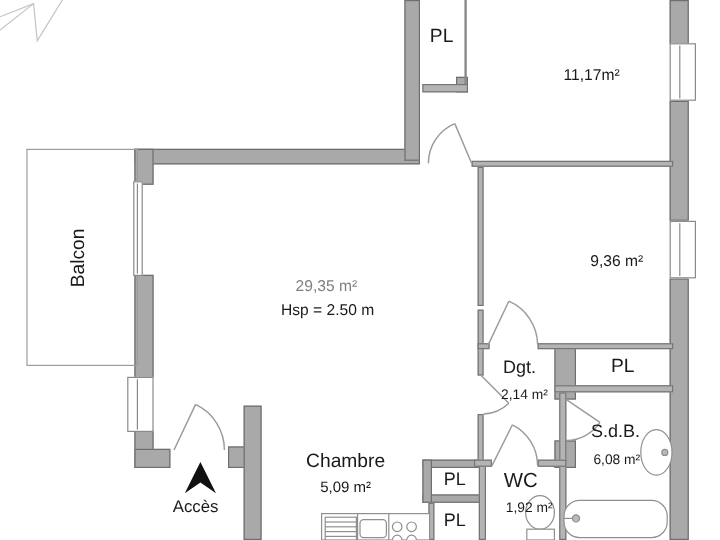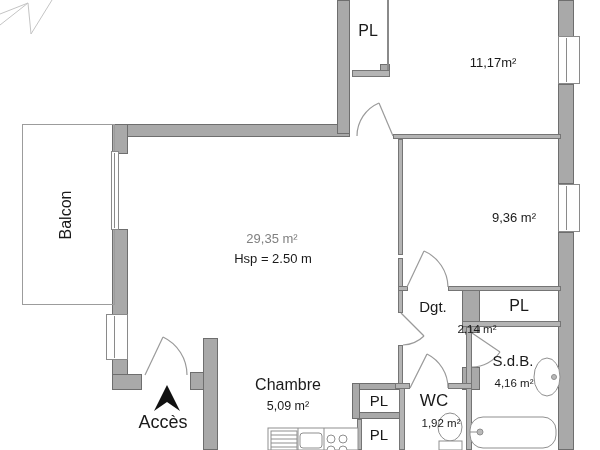--- a/index.html
+++ b/index.html
@@ -146,27 +146,27 @@
 
   <div class="label rarea" style="left:471px;top:62px;margin-left:22px;">11,17m²</div>
 
   <div class="label rarea" style="left:514px;top:217px;">9,36 m²</div>
 
   <div class="label rname-s vert" style="left:66px;top:215px;font-size:16px;">Balcon</div>
 
   <div class="label" style="left:288px;top:385px;font-size:16px;">Chambre</div>
   <div class="label rarea-s" style="left:288px;top:406px;font-size:12.5px;">5,09 m²</div>
 
-  <div class="label" style="left:163px;top:422px;font-size:18px;">Accès</div>
+  <div class="label" style="left:163px;top:422px;font-size:14px;">Accès</div>
 
   <div class="label rname-s" style="left:433px;top:306px;">Dgt.</div>
-  <div class="label rarea-s" style="left:437px;top:330px;margin-left:40px;">2,14 m²</div>
+  <div class="label rarea-s" style="left:437px;top:330px;">2,14 m²</div>
 
   <div class="label rname-s" style="left:513px;top:360px;">S.d.B.</div>
-  <div class="label rarea-s" style="left:514px;top:384px;">4,16 m²</div>
+  <div class="label rarea-s" style="left:514px;top:384px;">6,08 m²</div>
 
   <div class="label" style="left:434px;top:400px;font-size:17px;">WC</div>
   <div class="label rarea-s" style="left:441px;top:424px;">1,92 m²</div>
 
   <div class="label" style="left:368px;top:31px;font-size:16px;">PL</div>
   <div class="label" style="left:519px;top:306px;font-size:16px;">PL</div>
   <div class="label" style="left:379px;top:400px;font-size:15px;">PL</div>
   <div class="label" style="left:379px;top:434px;font-size:15px;">PL</div>
 
 </div>

